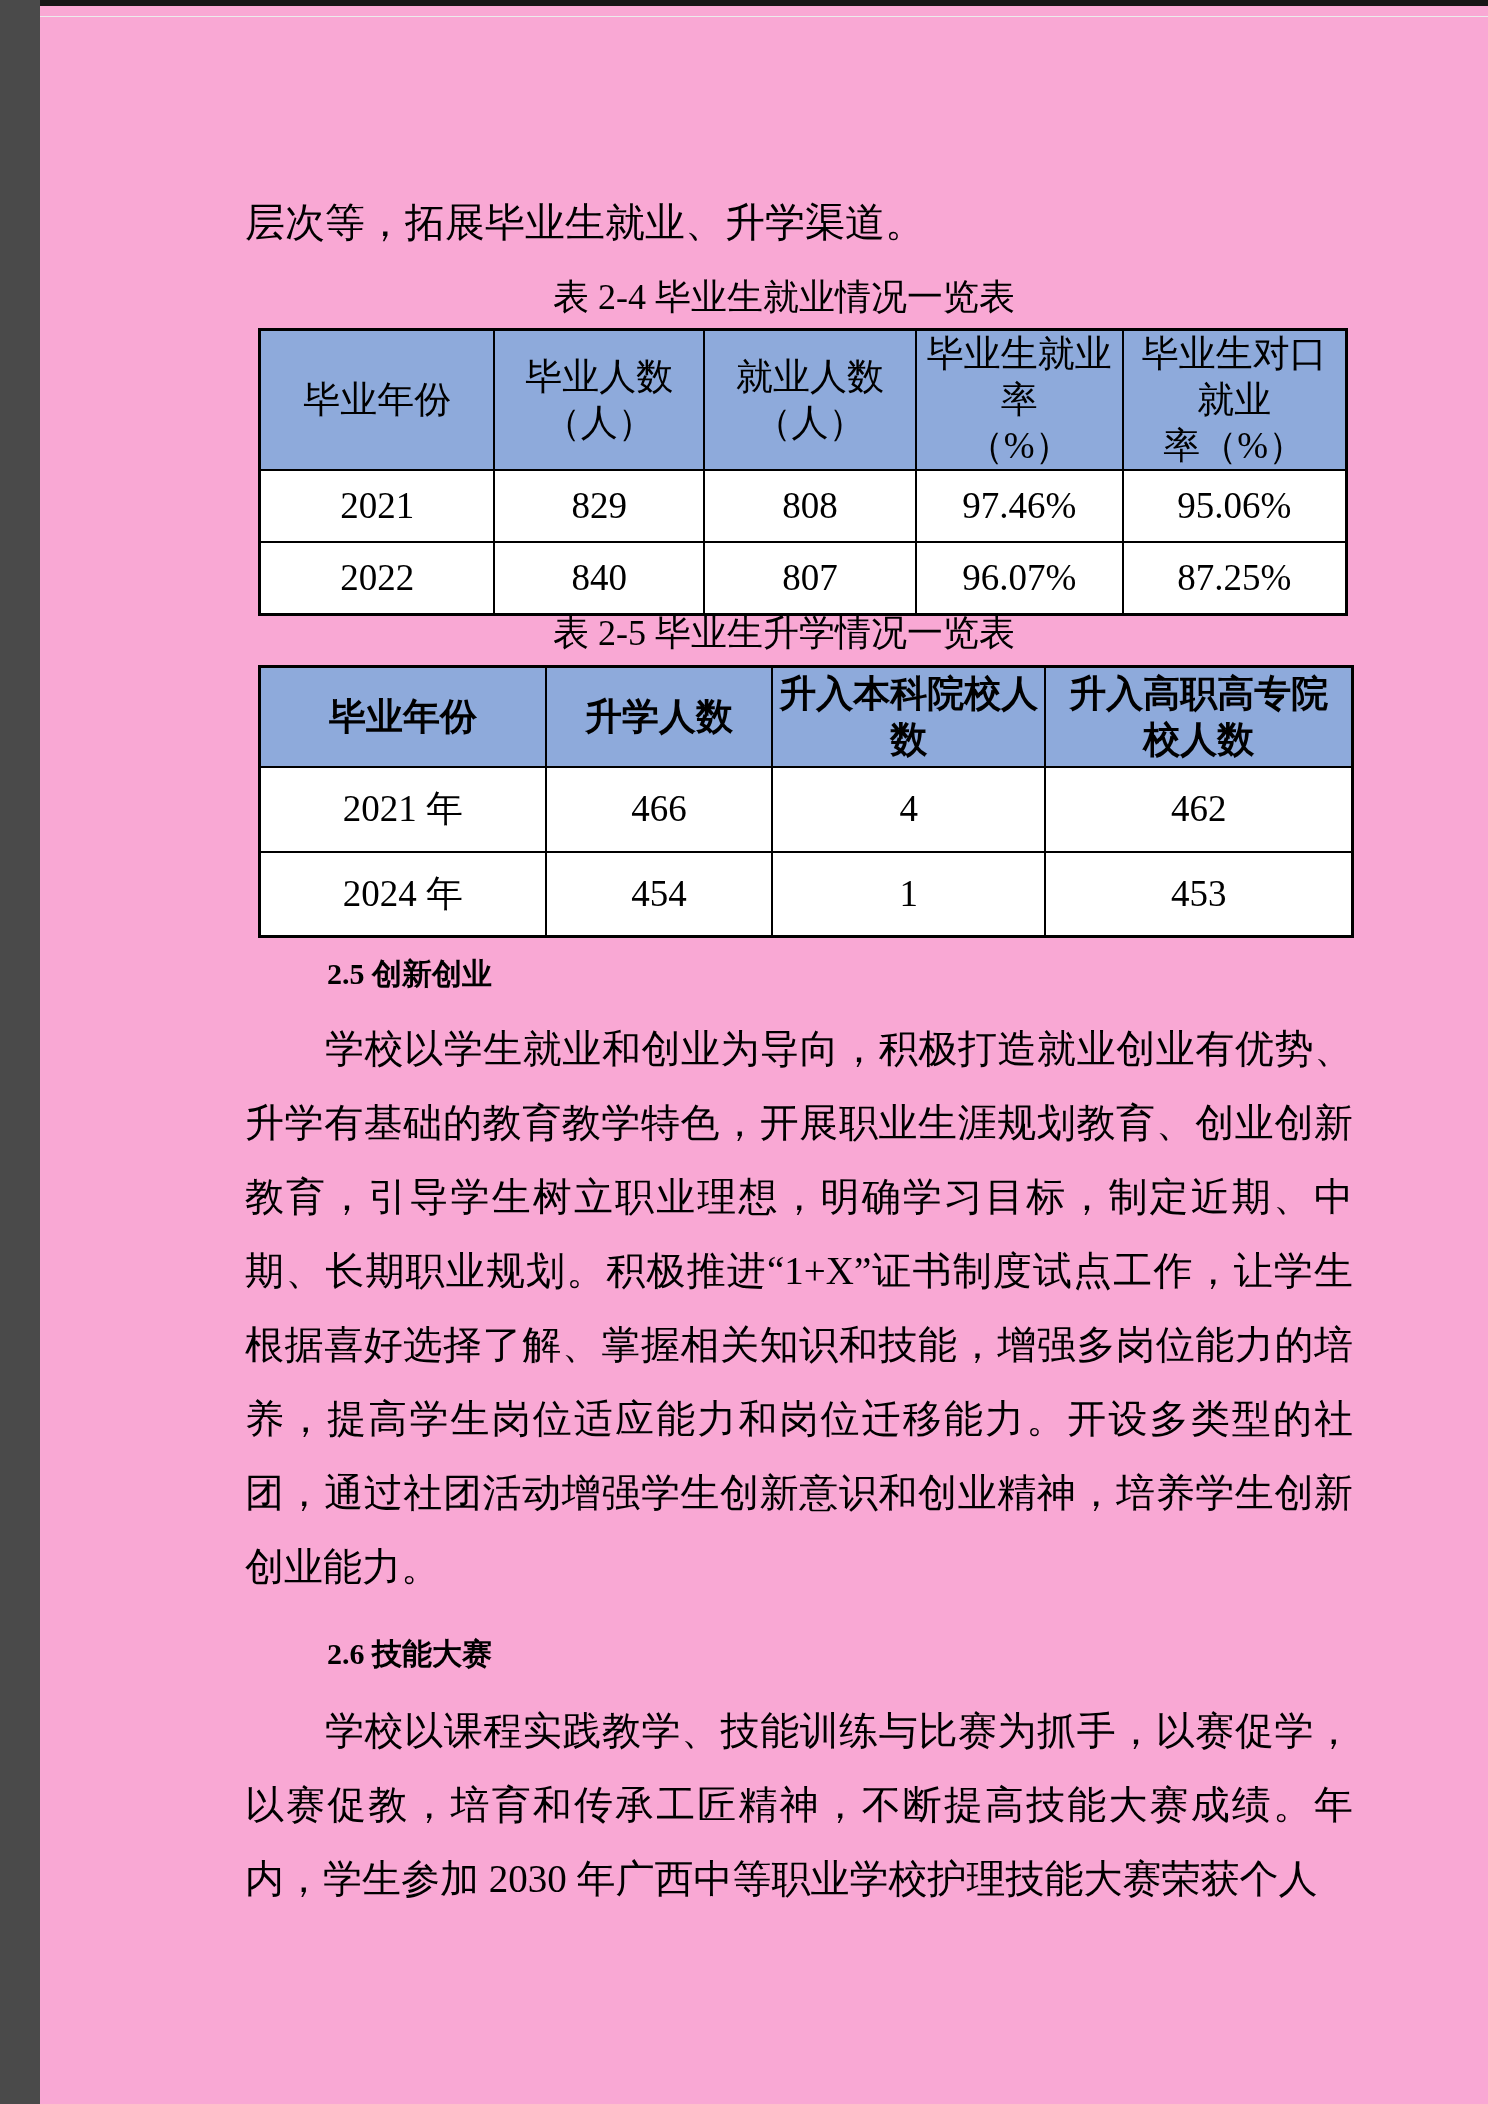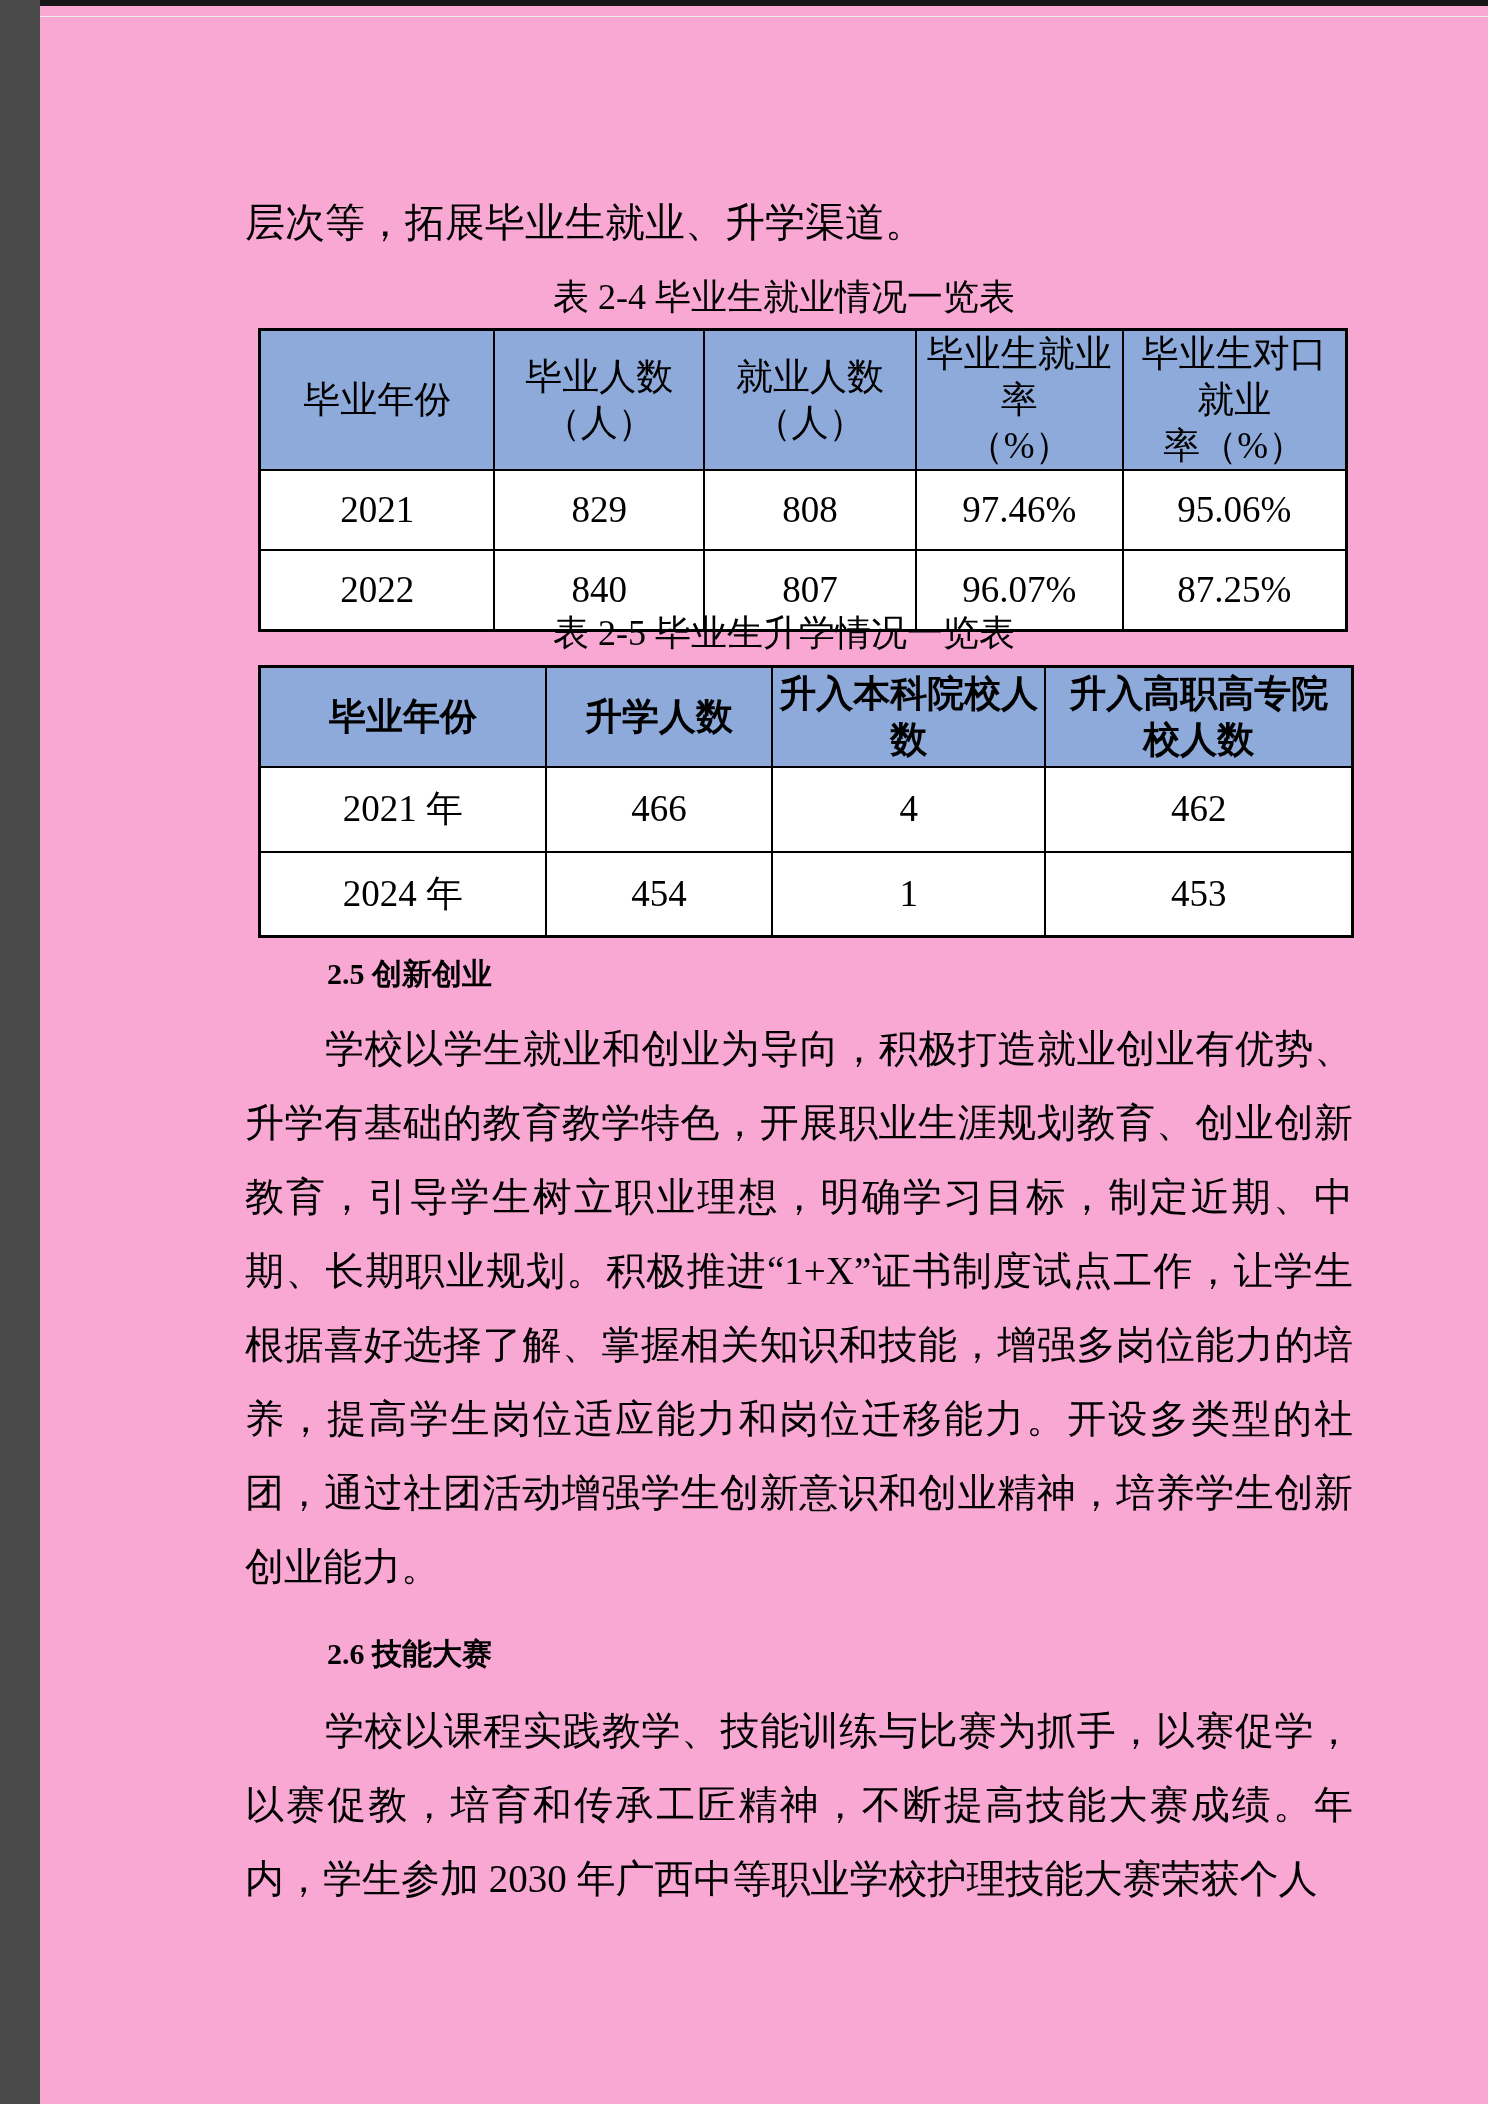--- a/index.html
+++ b/index.html
@@ -52,21 +52,21 @@
     line-height: 46px;
   }
   table.doc-table { border: 3px solid #000000; }
   table.doc-table th {
     background: #8EAADB;
     white-space: pre-line;
   }
   table.t1 th { font-weight: normal; }
   table.t2 th { font-weight: bold; }
   table.t1 tr.head { height: 105px; }
-  table.t1 tr.data { height: 80px; }
+  table.t1 tr.data { height: 72px; }
   table.t2 tr.head { height: 100px; }
   table.t2 tr.data { height: 85px; }
   .section-heading {
     position: absolute; left: 205px; width: 1110px;
     font-size: 30px; font-weight: bold; line-height: 52px;
     text-indent: 82px;
   }
   .heading-25 { top: 948px; }
   .heading-26 { top: 1628px; }
   .body-para {

